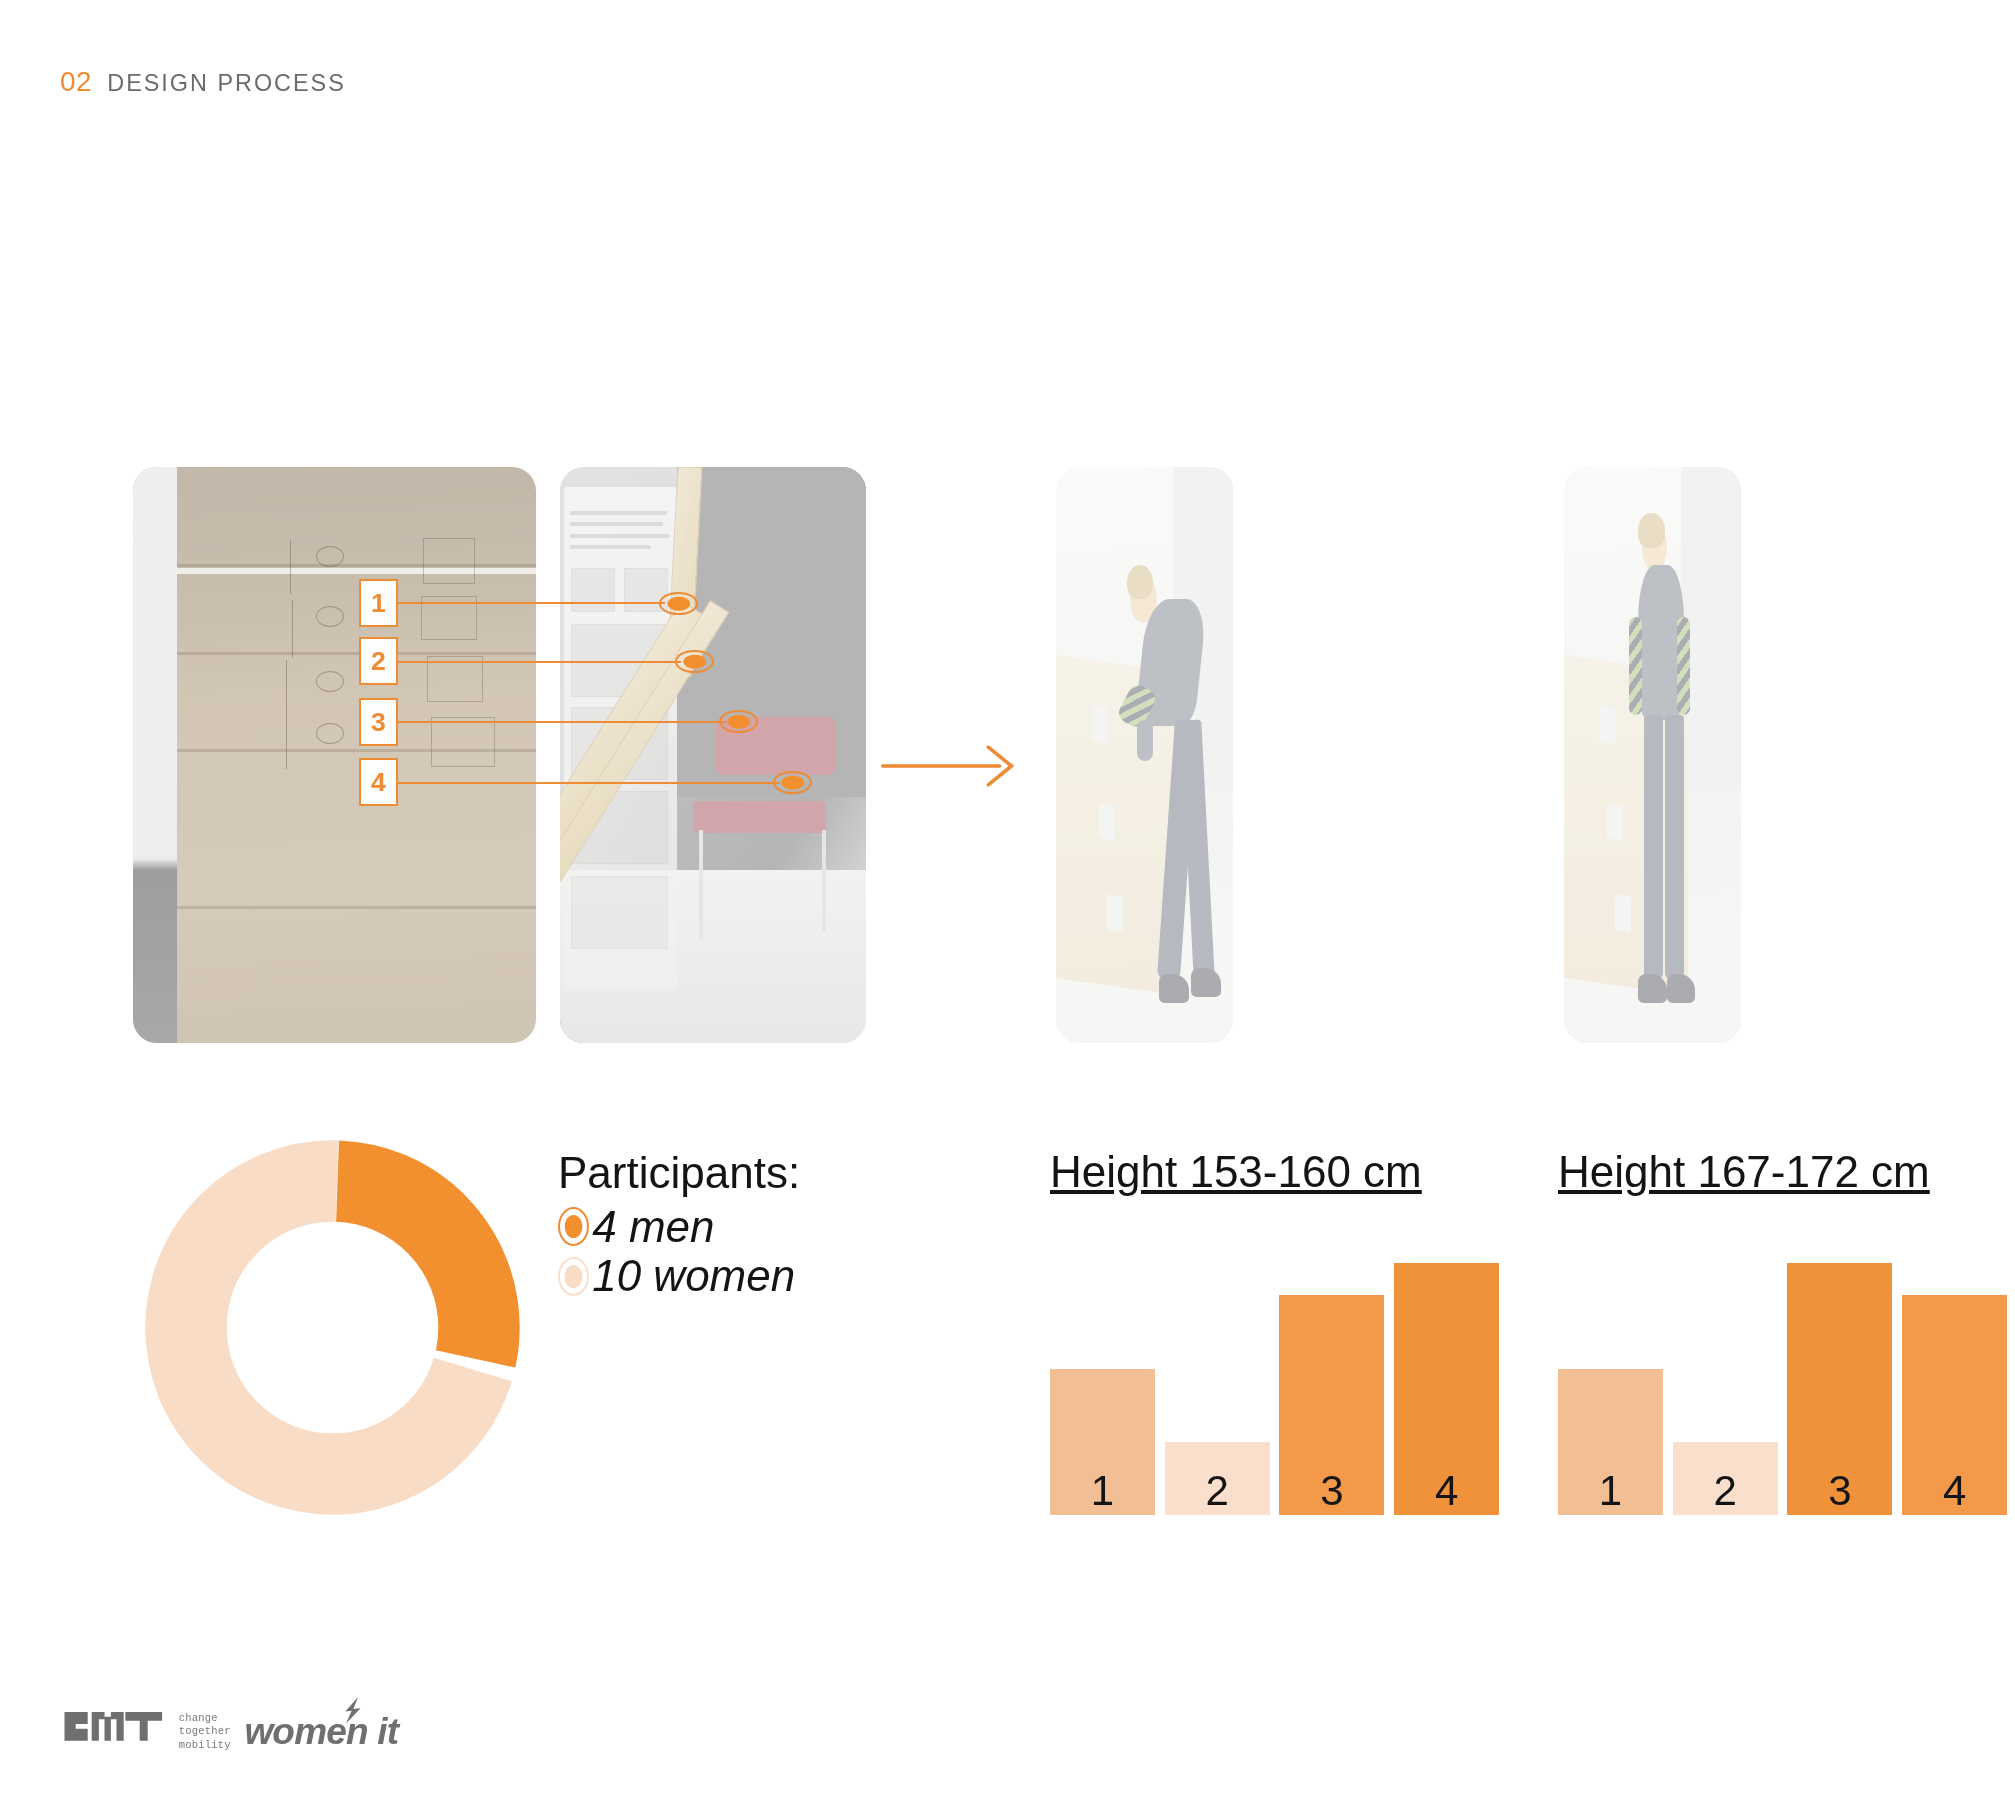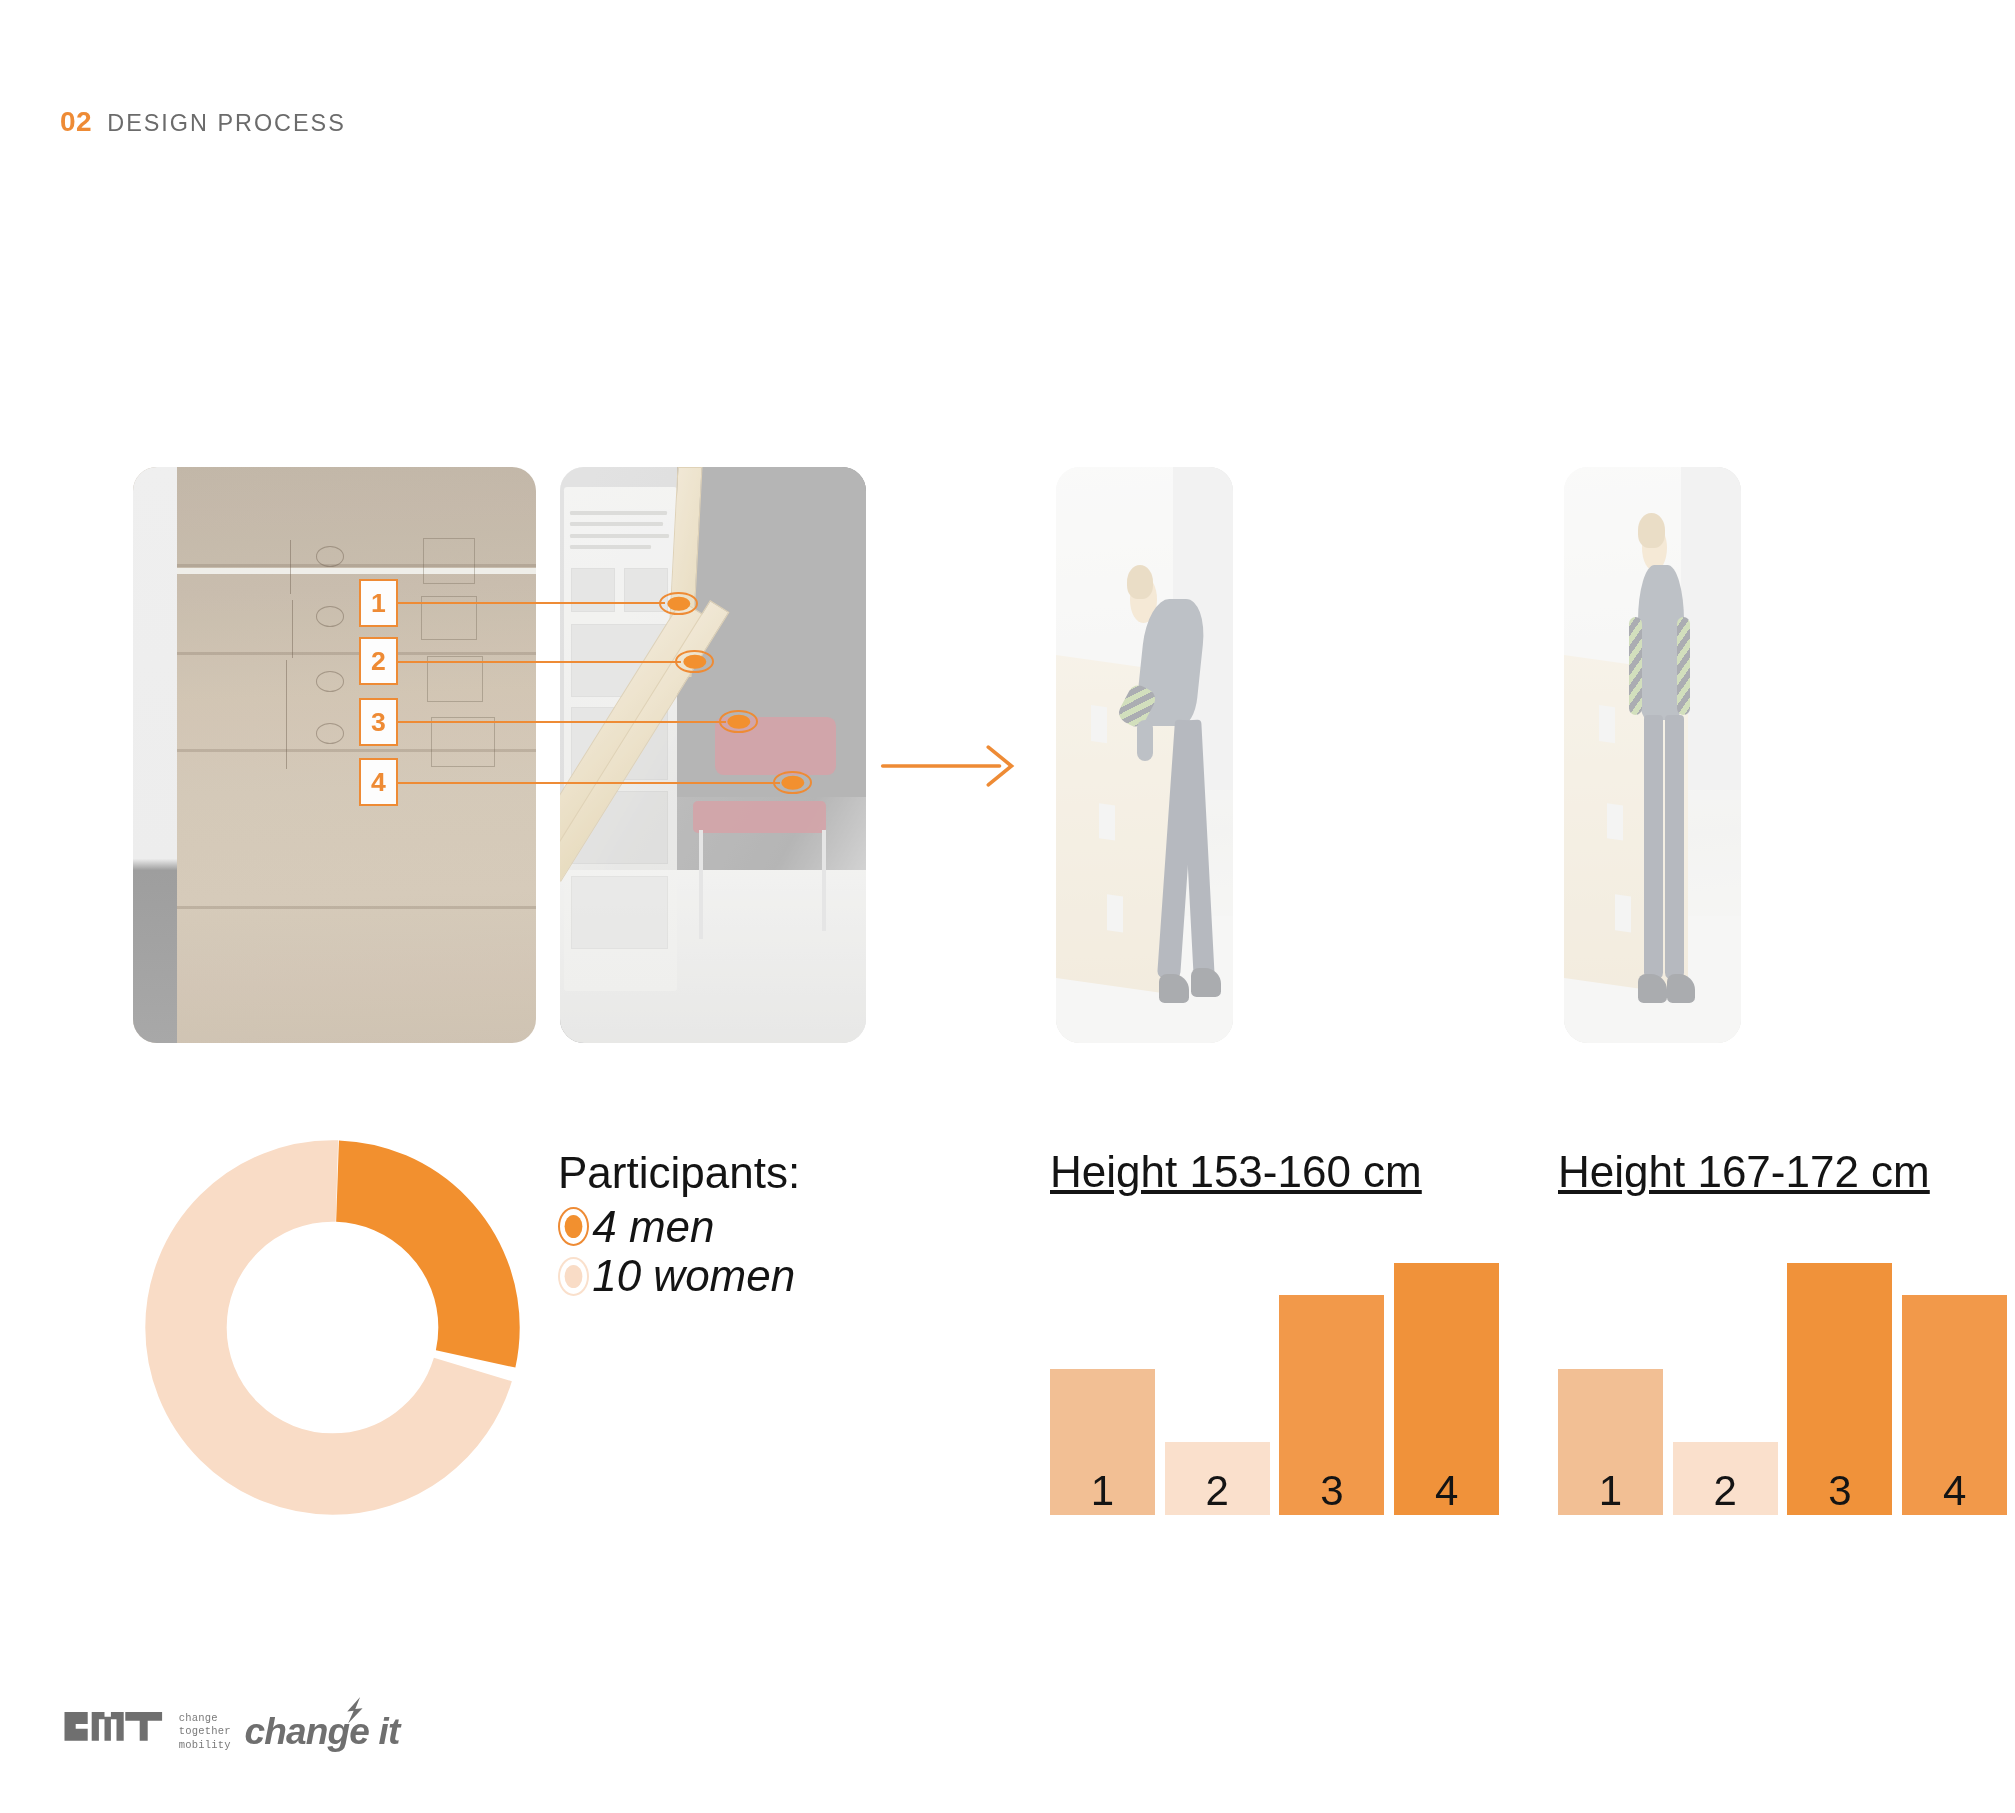--- a/index.html
+++ b/index.html
@@ -6,21 +6,21 @@
   html, body {
     width: 3224px; height: 1814px;
     background: #ffffff;
     font-family: "Liberation Sans", sans-serif;
     overflow: hidden;
   }
   .slide { position: relative; width: 3224px; height: 1814px; background: #fff; }
 
   
   .kicker { position: absolute; left: 60px; top: 66px; display: flex; align-items: baseline; gap: 15.3px; }
-  .kicker-num { font-size: 28px; font-weight: 700; color: #EE8B35; letter-spacing: 0.4px; margin-top: 40px; }
+  .kicker-num { font-size: 28px; font-weight: 400; color: #EE8B35; letter-spacing: 0.4px; }
   .kicker-label { font-size: 23.4px; font-weight: 400; color: #6b6b6b; letter-spacing: 2px; }
 
   .page-title {
     position: absolute; left: 121px; top: 270px;
     font-size: 101px; font-weight: 700; color: #0d0d0d;
     letter-spacing: -1.6px; line-height: 1;
   }
 
   
   .photo-cardboard {
@@ -356,21 +356,21 @@
           <path d="M152 0 h92 v22 h-36 v50 h-20 v-50 h-36 z"></path>
         </g>
       </svg>
     </div>
     <div class="cmt-tagline">
       <div>change</div>
       <div>together</div>
       <div>mobility</div>
     </div>
     <div class="driveit">
-      <span>change it</span>
+      <span>women it</span>
       <svg class="bolt" width="21" height="26.6" viewBox="0 0 52 66">
         <polygon points="40,0 8,36 24,34 10,66 46,28 28,30" fill="#6f6f6f"></polygon>
       </svg>
     </div>
   </div>
 
 </div>
 
 
 </body></html>

